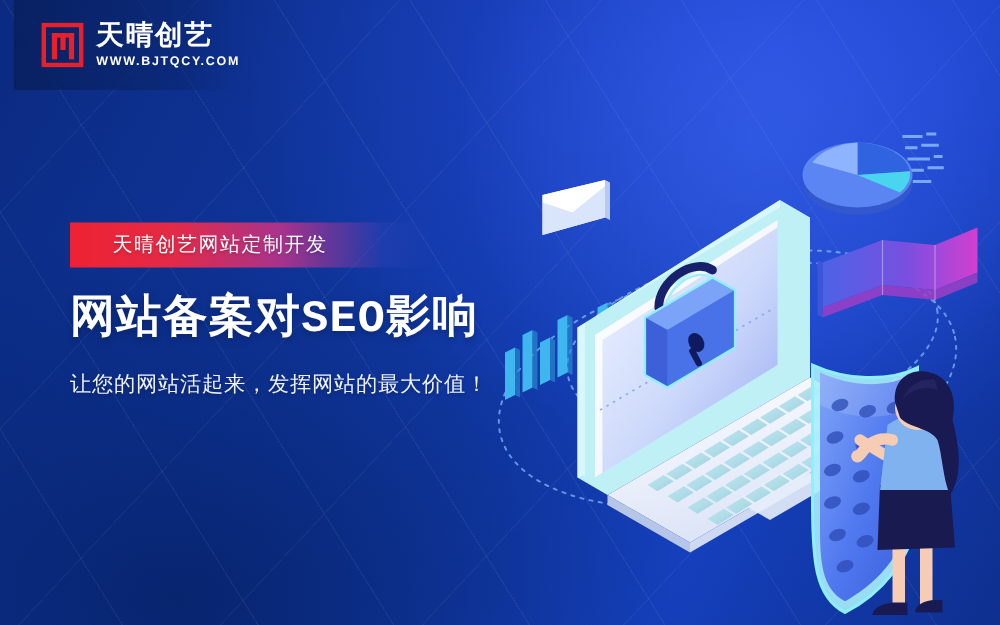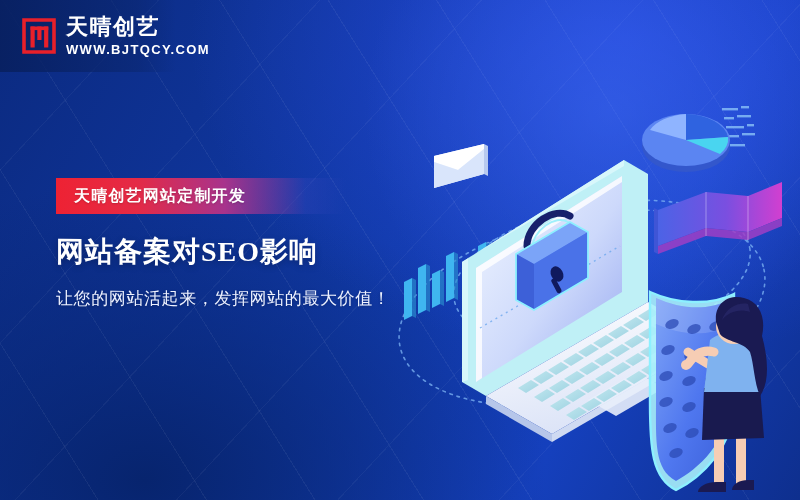--- a/index.html
+++ b/index.html
@@ -35,61 +35,61 @@
       rgba(255,255,255,0) 1px, rgba(255,255,255,0) 118px);
   }
   .bg-glow {
     position:absolute; left:330px; top:-120px; width:560px; height:460px;
     background:radial-gradient(circle at 50% 50%, rgba(72,118,255,0.40) 0%, rgba(72,118,255,0) 68%);
     pointer-events:none;
   }
 
   
   .header-bar {
-    position:absolute; left:0; top:0; width:176px; height:72px;
+    position:absolute; left:11px; top:0; width:176px; height:72px;
     background:linear-gradient(90deg, rgba(8,32,96,0.92) 0%, rgba(10,38,110,0.55) 78%, rgba(10,38,110,0) 100%);
     display:flex; align-items:center; padding-left:22px; gap:10px;
   }
   .logo-mark { width:34px; height:36px; flex:none; }
   .logo-text { display:flex; flex-direction:column; justify-content:center; }
   .logo-cn {
     color:#ffffff; font-size:22px; font-weight:bold;
     letter-spacing:1.5px; line-height:1.05;
     font-family:"DejaVu Sans","Liberation Sans",sans-serif;
   }
   .logo-url {
-    color:#ffffff; font-size:13px; font-weight:bold;
+    color:#ffffff; font-size:10px; font-weight:bold;
     letter-spacing:1.35px; margin-top:3px;
     font-family:"Liberation Sans", sans-serif;
   }
 
   
   .copy { position:absolute; left:56px; top:178px; width:400px; }
 
   .badge {
     display:inline-block; position:relative;
     height:36px; width:290px;
   }
   .badge::before {
     content:""; position:absolute; inset:0;
     background:linear-gradient(90deg, #ee2233 0%, #e42a46 28%, #a8338c 58%, rgba(60,70,190,0.28) 86%, rgba(40,70,190,0) 100%);
   }
   .badge-label {
     position:relative; display:block;
-    color:#ffffff; font-size:16px; font-weight:bold;
-    letter-spacing:1.2px; line-height:36px; padding-left:18px;
+    color:#ffffff; font-size:16px; font-weight:normal;
+    letter-spacing:1.2px; line-height:36px; padding-left:34px;
     font-family:"DejaVu Sans","Liberation Sans",sans-serif;
     text-shadow:0 1px 2px rgba(0,0,0,0.18);
   }
 
   .title {
     margin-top:22px;
-    color:#ffffff; font-size:28px; font-weight:bold;
+    color:#ffffff; font-size:36px; font-weight:bold;
     letter-spacing:1px; line-height:1.12; white-space:nowrap;
-    font-family:Liberation Serif, serif;
+    font-family:Liberation Mono, monospace;
     text-shadow:0 2px 6px rgba(0,0,0,0.25);
   }
   .subtitle {
     margin-top:20px;
     color:#eef2ff; font-size:17px; letter-spacing:0.6px;
     font-family:Liberation Serif, serif;
     text-shadow:0 1px 3px rgba(0,0,0,0.22);
   }
 
   

